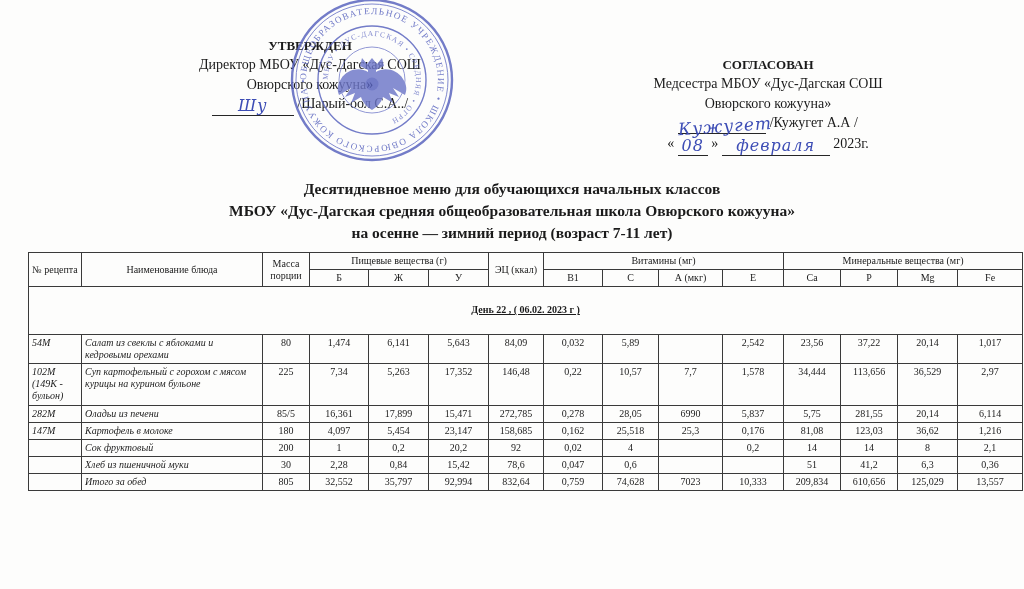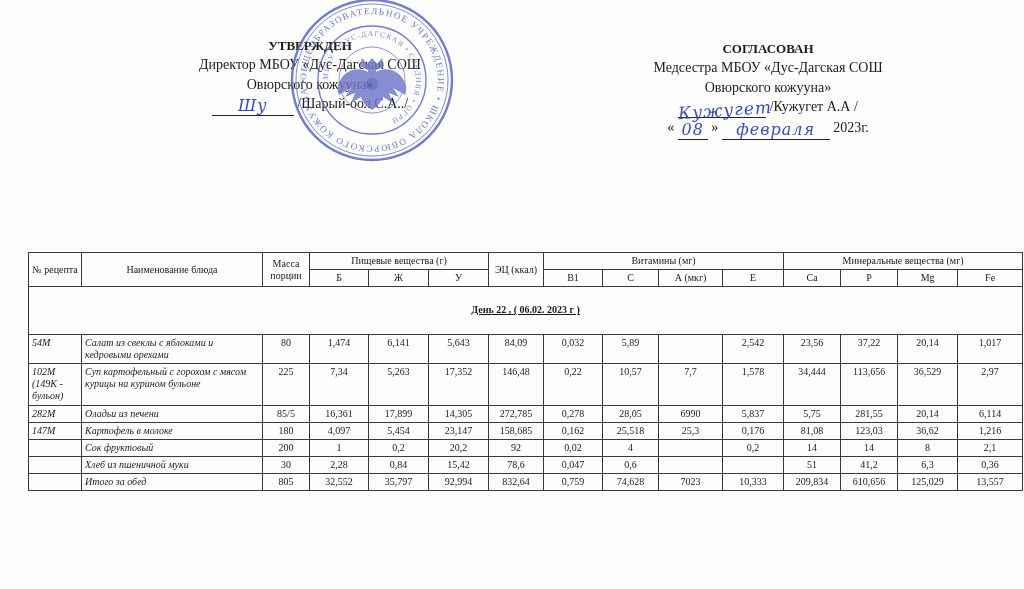--- a/index.html
+++ b/index.html
@@ -3,21 +3,21 @@
 <meta charset="utf-8">
 <style>
   html,body{margin:0;padding:0;}
   body{width:1024px;height:589px;background:#fdfdfc;font-family:"Liberation Serif",serif;color:#1b1b1b;position:relative;overflow:hidden;}
   .page{position:absolute;inset:0;}
 
   
   .approve{position:absolute;text-align:center;font-size:14px;line-height:1.4;}
   .approve .ttl{font-weight:bold;font-size:13px;}
   .approve-left{left:150px;top:37px;width:320px;}
-  .approve-right{left:598px;top:40px;width:340px;}
+  .approve-right{left:598px;top:56px;width:340px;}
   .blank{display:inline-block;border-bottom:1.4px solid #262626;text-align:center;line-height:14px;height:16px;vertical-align:-3px;}
   .script{font-style:italic;color:#3d4db5;font-family:"DejaVu Serif",serif;font-size:16px;letter-spacing:1px;}
   .flourish{font-size:17px;position:relative;top:2px;transform:rotate(-4deg);display:inline-block;}
 
   
   .stamp{position:absolute;left:286px;top:-6px;width:172px;height:172px;opacity:.82;pointer-events:none;}
 
   
   .doc-title{position:absolute;top:178px;left:0;width:100%;text-align:center;font-weight:bold;font-size:15.5px;line-height:1.42;}
 
@@ -78,20 +78,25 @@
     </text>
     <g transform="translate(86,88)">
       <path fill="#6d76c8" d="M0,-24 L-5,-18 L-10,-24 L-12,-16 L-4,-12 L-4,-10
         C-12,-15 -25,-13 -31,-3 C-35,3 -35,8 -33,13 L-21,6 L-27,15 L-17,11 L-21,21 L-11,15
         C-9,21 -5,25 0,28 C5,25 9,21 11,15 L21,21 L17,11 L27,15 L21,6 L33,13
         C35,8 35,3 31,-3 C25,-13 12,-15 4,-10 L4,-12 L12,-16 L10,-24 L5,-18 Z"></path>
       <circle cx="0" cy="2" r="6.5" fill="#5560bd"></circle>
     </g>
   </svg>
 
+  <div class="doc-title">
+    <div>Десятидневное меню для обучающихся начальных классов</div>
+    <div>МБОУ «Дус-Дагская средняя общеобразовательная школа Овюрского кожууна»</div>
+    <div>на осенне — зимний период (возраст 7-11 лет)</div>
+  </div>
 
   <table class="menu-table">
     <colgroup>
       <col style="width:53px">
         <col style="width:181px">
         <col style="width:47px">
       <col style="width:59px">
         <col style="width:60px">
         <col style="width:60px">
       <col style="width:55px">
@@ -165,21 +170,21 @@
           <td>113,656</td>
           <td>36,529</td>
           <td>2,97</td>
         </tr>
         <tr>
           <td class="left">282М</td>
           <td class="left">Оладьи из печени</td>
           <td>85/5</td>
           <td>16,361</td>
           <td>17,899</td>
-          <td>14,305</td>
+          <td>15,471</td>
           <td>272,785</td>
           <td>0,278</td>
           <td>28,05</td>
           <td>6990</td>
           <td>5,837</td>
           <td>5,75</td>
           <td>281,55</td>
           <td>20,14</td>
           <td>6,114</td>
         </tr>

